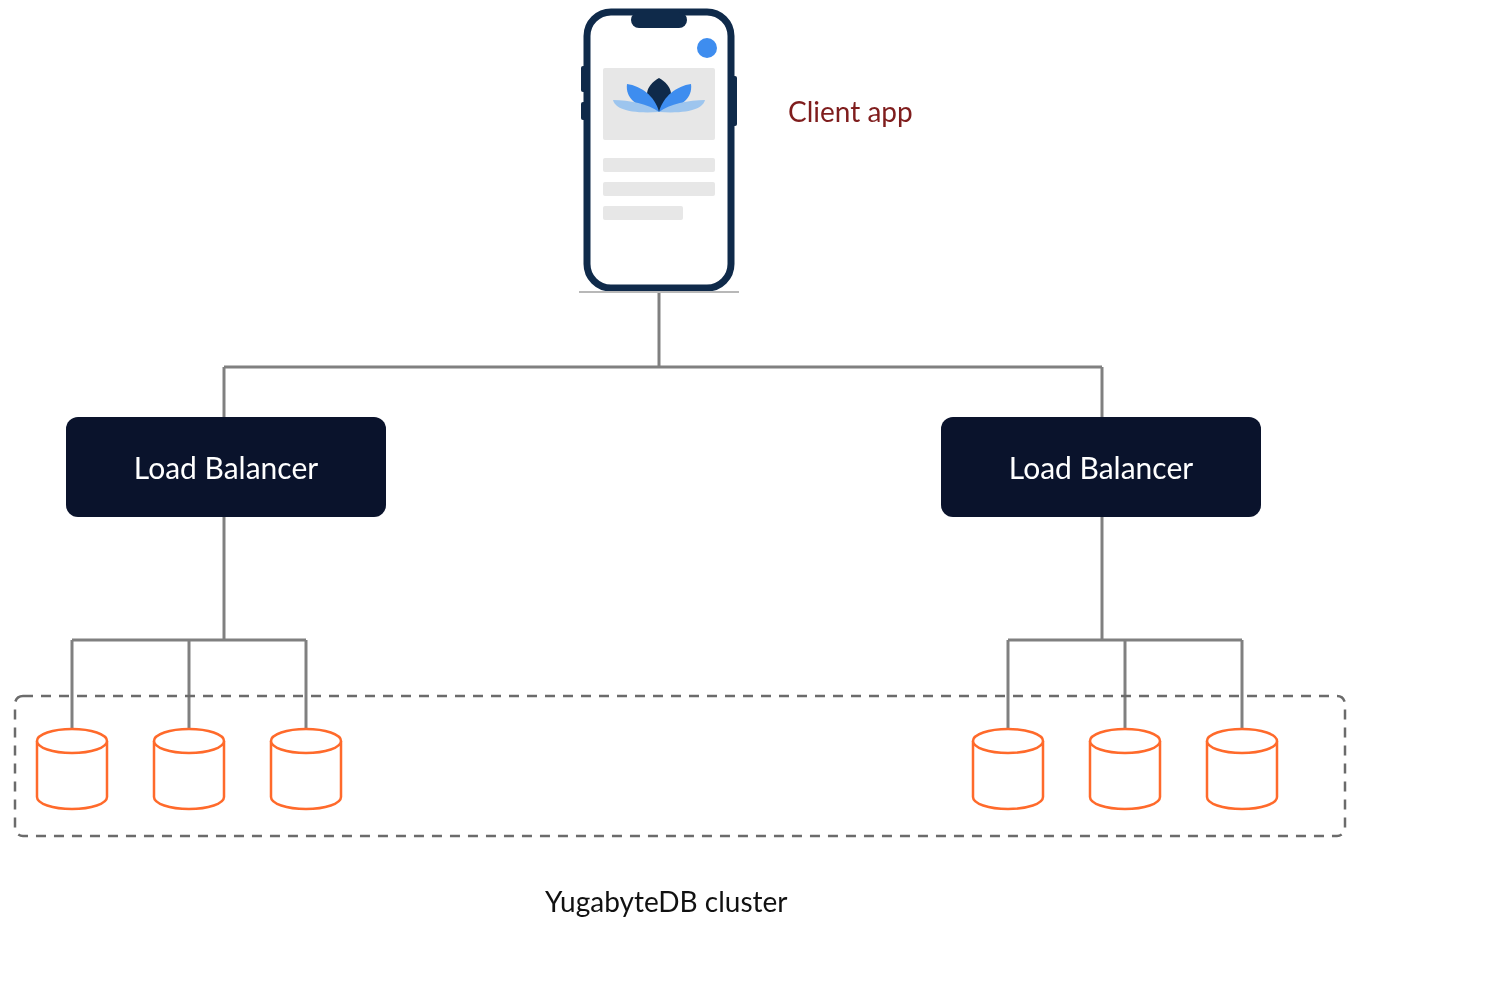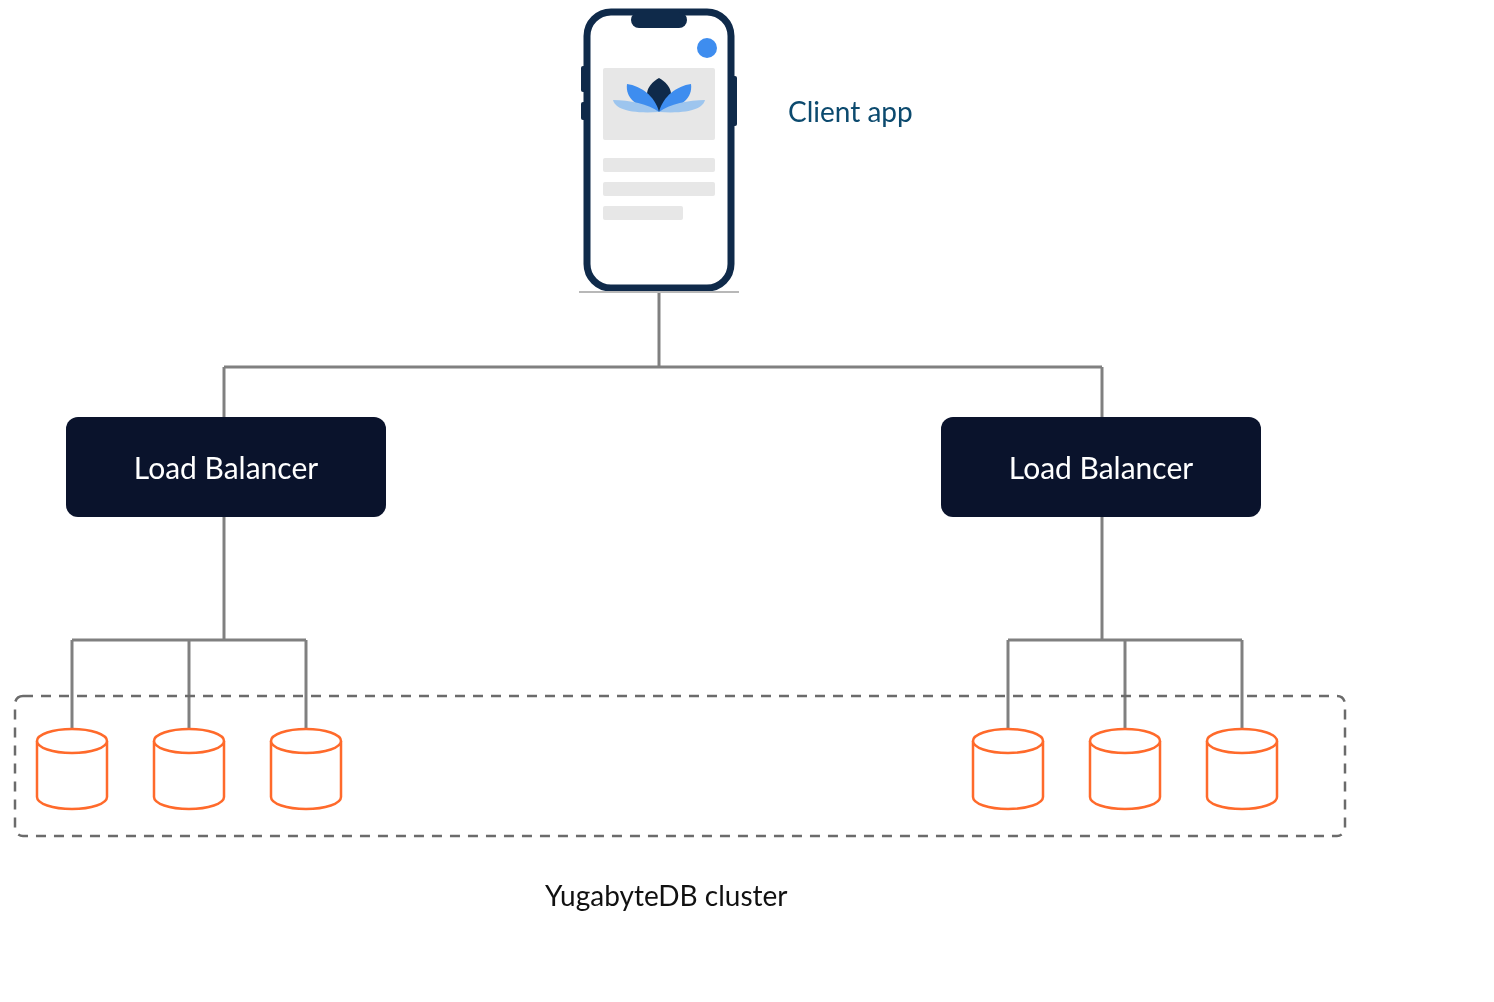--- a/index.html
+++ b/index.html
@@ -13,29 +13,30 @@
   }
   .canvas {
     position: relative;
     width: 1494px;
     height: 1002px;
   }
   .label {
     position: absolute;
     font-size: 28px;
     font-weight: 400;
-    color: #0c4a6e;
+    color: #7f1d1d;
     white-space: nowrap;
   }
   .caption {
     position: absolute;
     font-size: 28px;
     font-weight: 400;
     color: #111111;
     white-space: nowrap;
+    margin-top: 6px;
   }
 </style>
 </head>
 <body>
 
 <div class="canvas">
 
   <svg width="1494" height="1002" style="position:absolute;left:0;top:0">
     <g stroke="#808080" stroke-width="3" fill="none">
 

